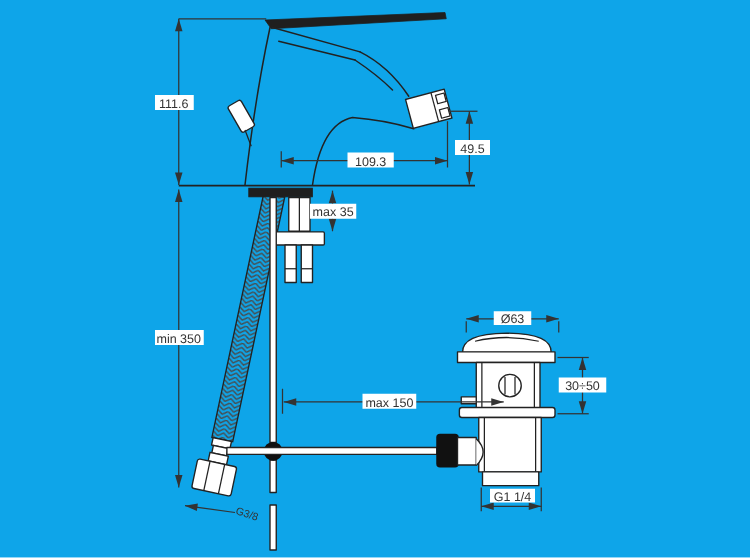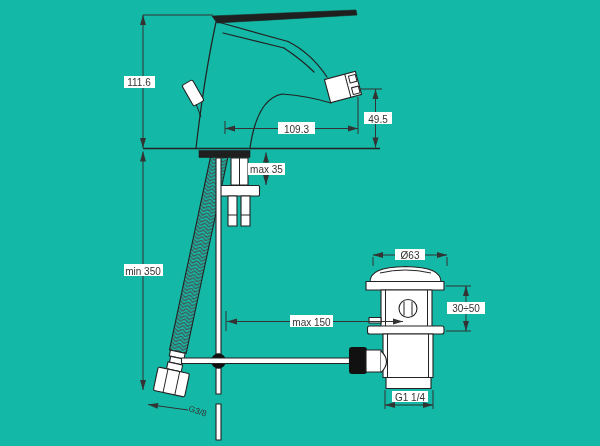--- a/index.html
+++ b/index.html
@@ -1,16 +1,16 @@
 <!DOCTYPE html>
 <html><head>
 <meta charset="utf-8">
 <style>
   html,body{margin:0;padding:0;background:#ffffff;}
-  .stage{position:relative;width:600px;height:446px;background:#14b8a6;overflow:hidden;}
+  .stage{position:relative;width:600px;height:446px;background:#0ea5e9;overflow:hidden;}
   svg{display:block;}
   text{font-family:"Liberation Sans", sans-serif;fill:#333333;}
   .dimtxt{font-size:10px;}
   .dimtxt-sm{font-size:8.5px;}
   .outline{fill:none;stroke:#222222;stroke-width:1.2;stroke-linejoin:round;stroke-linecap:round;}
   .outline-thin{fill:none;stroke:#222222;stroke-width:1;stroke-linejoin:round;}
   .whitepart{fill:#ffffff;stroke:#222222;stroke-width:1.1;stroke-linejoin:round;}
   .darkpart{fill:#1f1f1f;stroke:#1f1f1f;stroke-width:0.6;}
   .dim{stroke:#333333;stroke-width:1;fill:none;}
   .mask{fill:#ffffff;stroke:none;}

